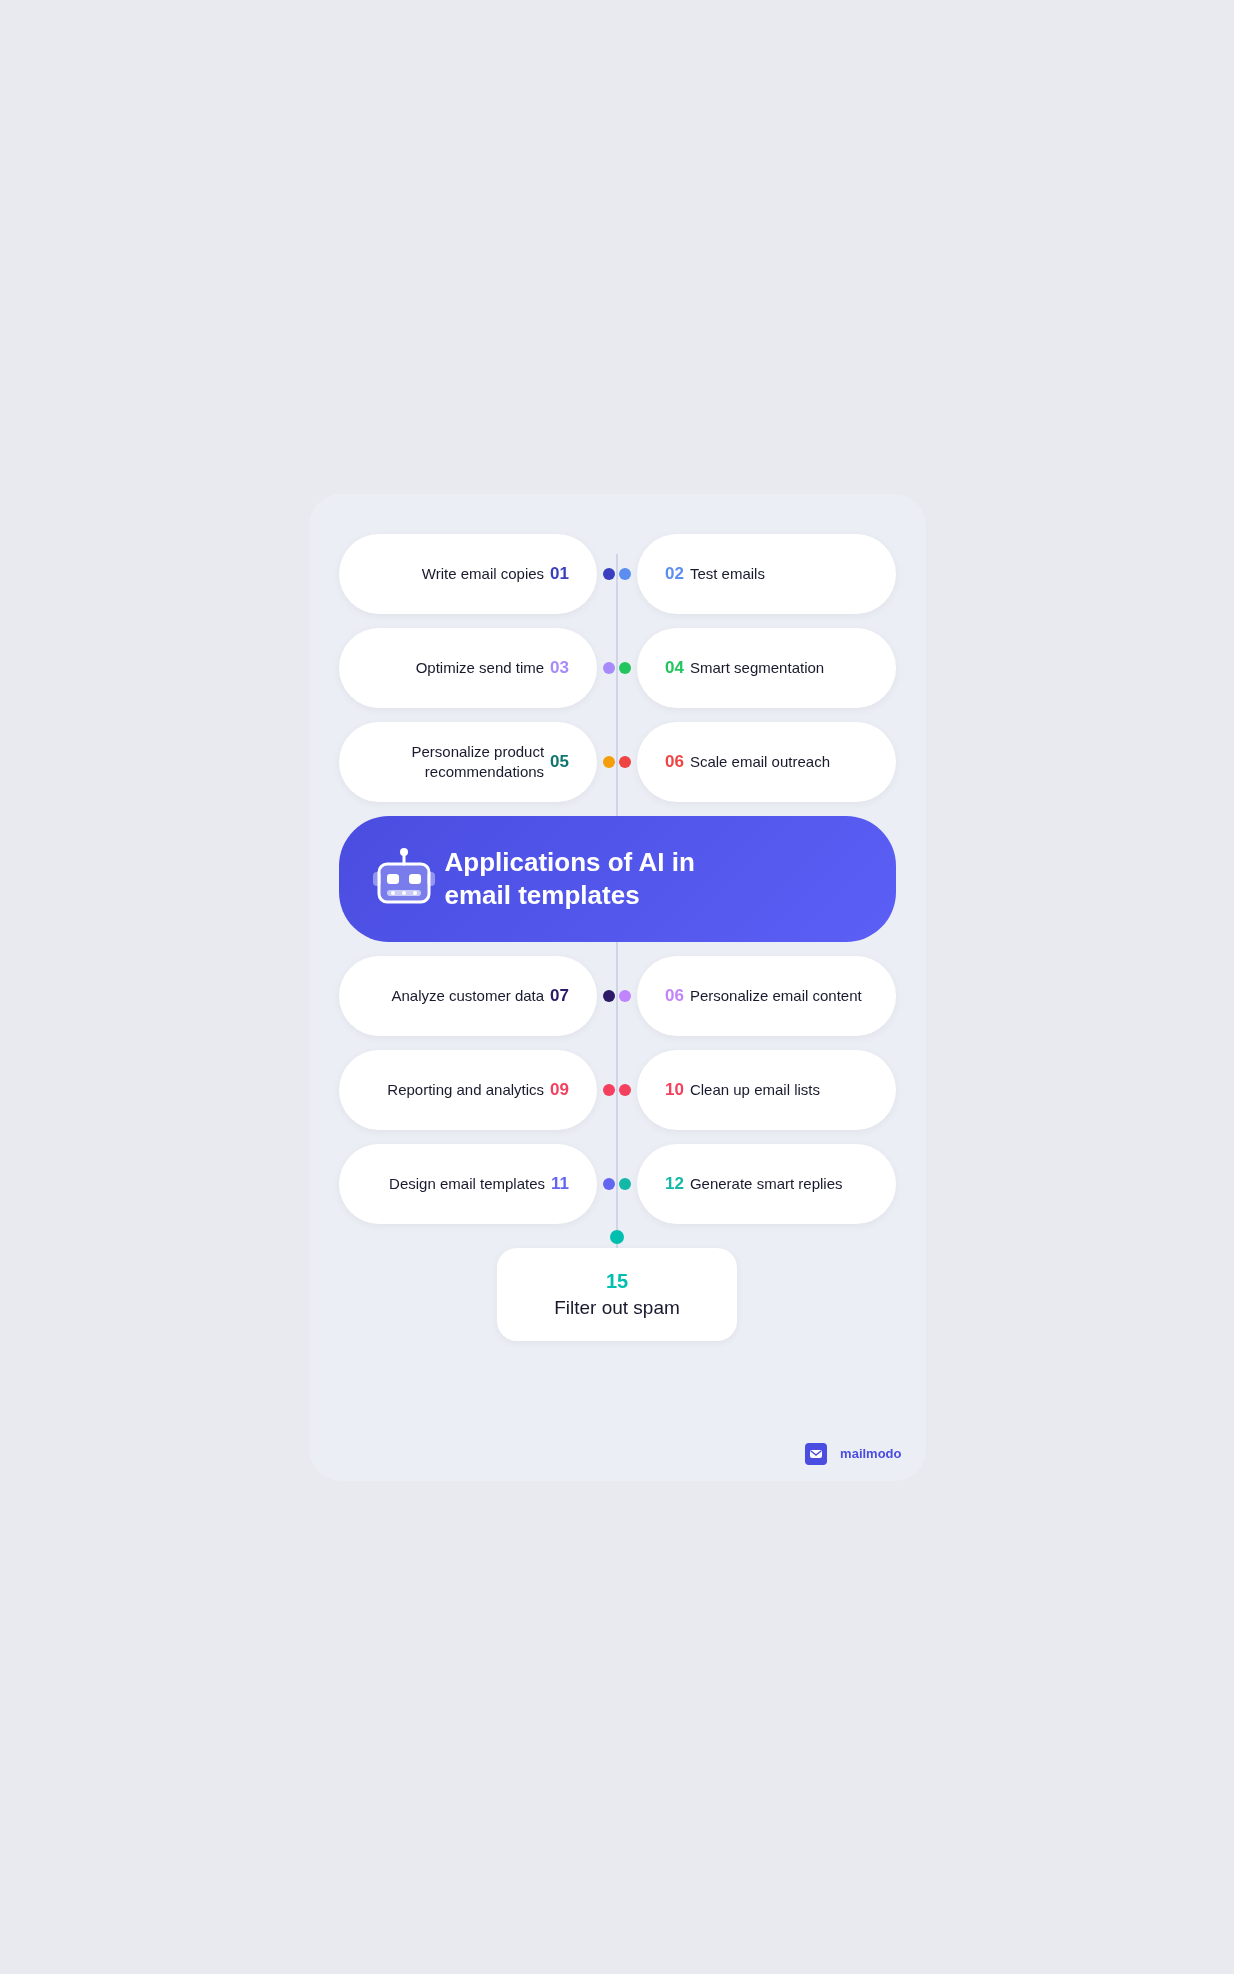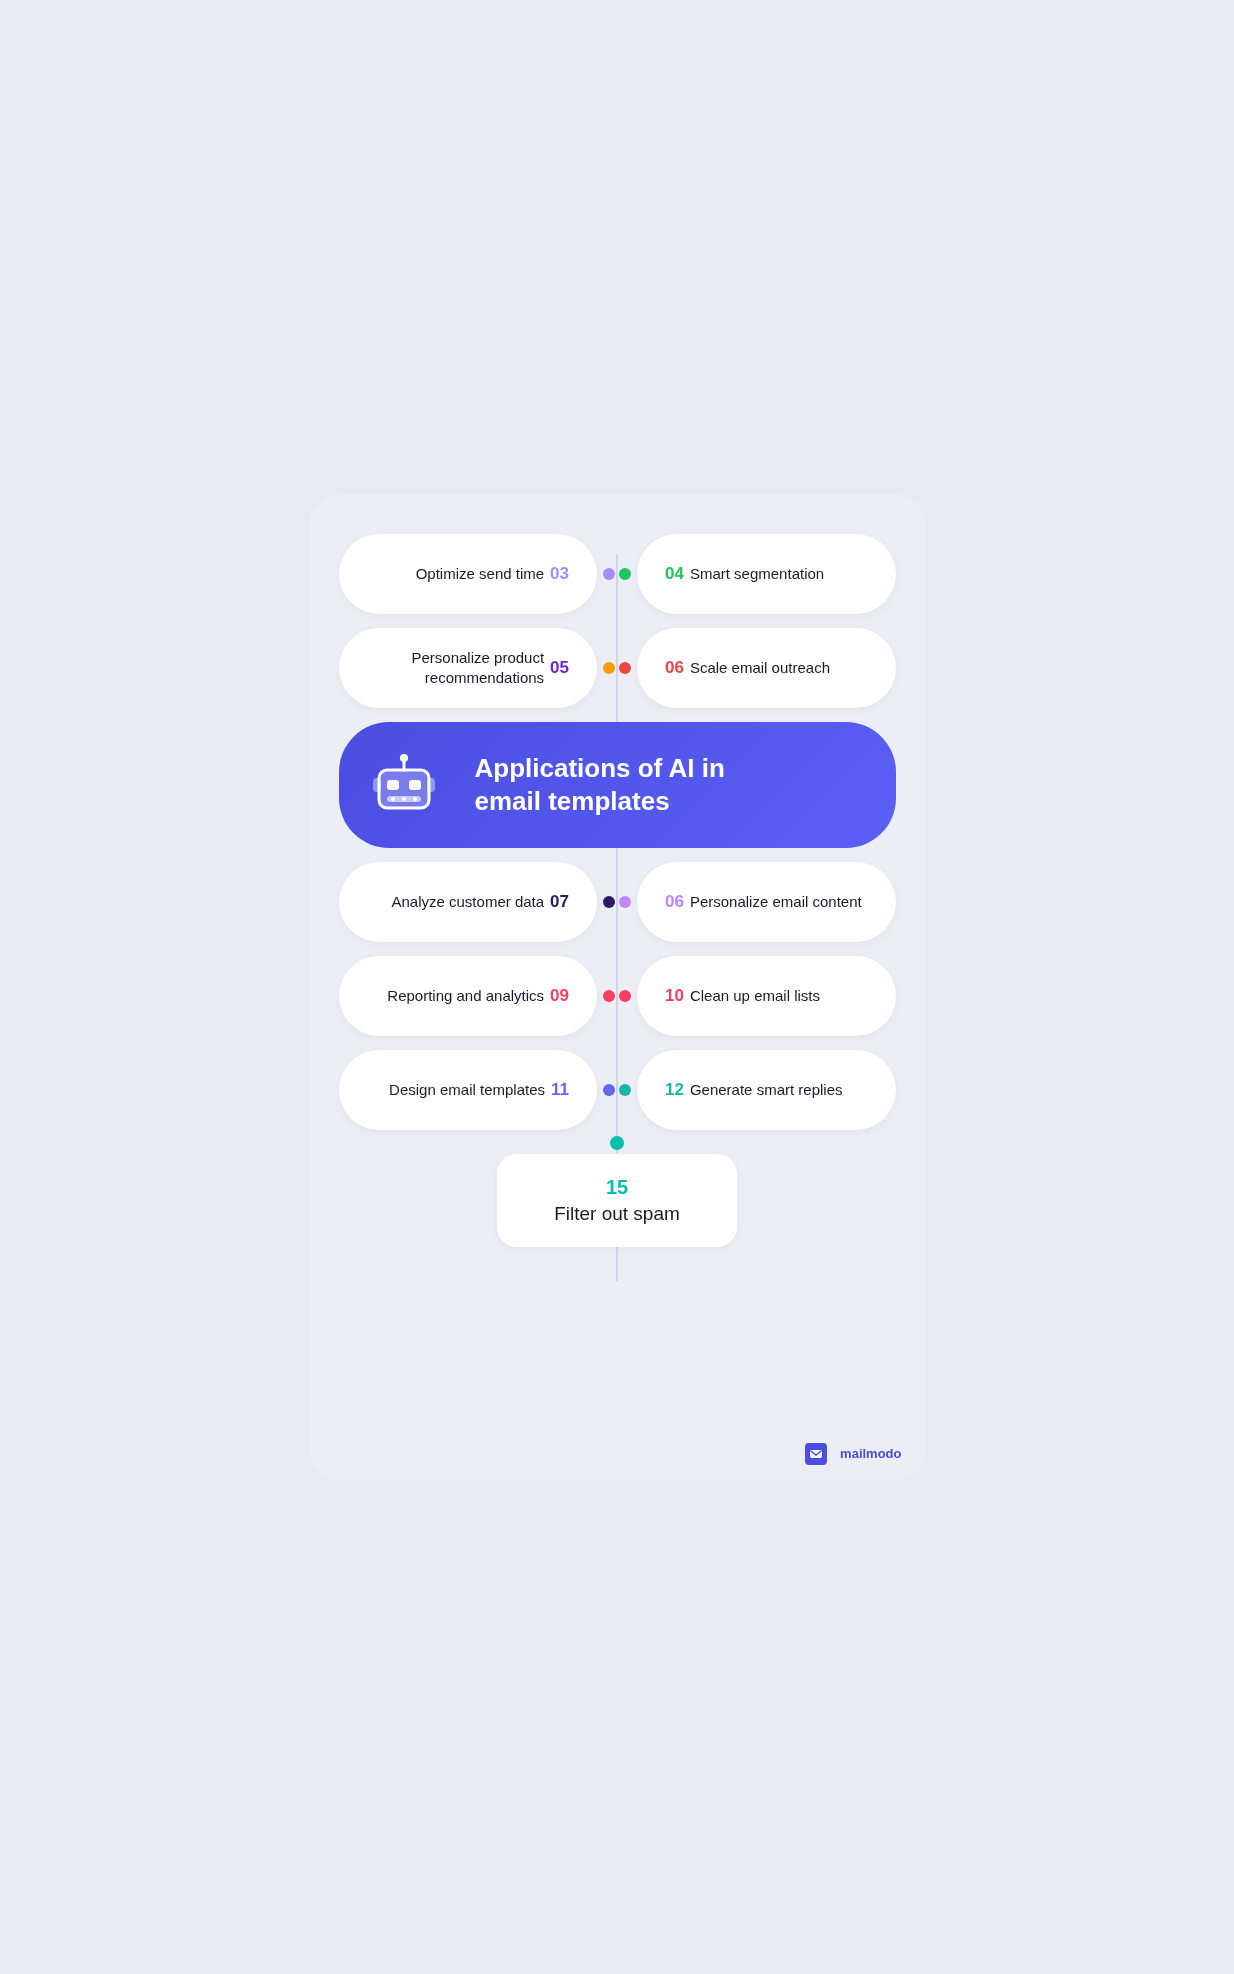--- a/index.html
+++ b/index.html
@@ -107,21 +107,21 @@
     }
 
     
     .hero-banner {
       background: linear-gradient(135deg, #4a4de0 0%, #5b5ff5 100%);
       border-radius: 50px;
       width: 100%;
       padding: 28px 30px;
       display: flex;
       align-items: center;
-      gap: 36px;
+      gap: 6px;
       margin: 14px 0;
       position: relative;
       z-index: 1;
     }
 
     .robot-icon {
       width: 70px;
       height: 70px;
       flex-shrink: 0;
     }
@@ -199,21 +199,21 @@
     .brand-icon svg {
       width: 14px;
       height: 14px;
     }
 
     
     .c-indigo { color: #3a3fbf; }
     .c-blue { color: #5b8ef0; }
     .c-purple-light { color: #a78bfa; }
     .c-green { color: #22c55e; }
-    .c-yellow { color: #6d28d9; }
+    .c-yellow { color: #0f766e; }
     .c-orange { color: #ef4444; }
     .c-dark-purple { color: #2d1b69; }
     .c-violet { color: #c084fc; }
     .c-red { color: #f43f5e; }
     .c-blue2 { color: #6366f1; }
     .c-teal { color: #14b8a6; }
 
     .dot-indigo { background: #3a3fbf; }
     .dot-blue { background: #5b8ef0; }
     .dot-purple-light { background: #a78bfa; }
@@ -228,20 +228,34 @@
   </style>
 </head>
 <body>
 
 <div class="card">
   <div class="center-line"></div>
 
   <div class="rows-section" id="top-rows">
       <div class="row-pair">
         <div class="pill pill-left">
+          <span class="pill-text">Write email copies</span>
+          <span class="pill-num c-indigo">01</span>
+        </div>
+        <div class="dot-area">
+          <div class="dot dot-indigo"></div>
+          <div class="dot dot-blue"></div>
+        </div>
+        <div class="pill pill-right">
+          <span class="pill-num c-blue">02</span>
+          <span class="pill-text">Test emails</span>
+        </div>
+      </div>
+      <div class="row-pair">
+        <div class="pill pill-left">
           <span class="pill-text">Optimize send time</span>
           <span class="pill-num c-purple-light">03</span>
         </div>
         <div class="dot-area">
           <div class="dot dot-purple-light"></div>
           <div class="dot dot-green"></div>
         </div>
         <div class="pill pill-right">
           <span class="pill-num c-green">04</span>
           <span class="pill-text">Smart segmentation</span>

